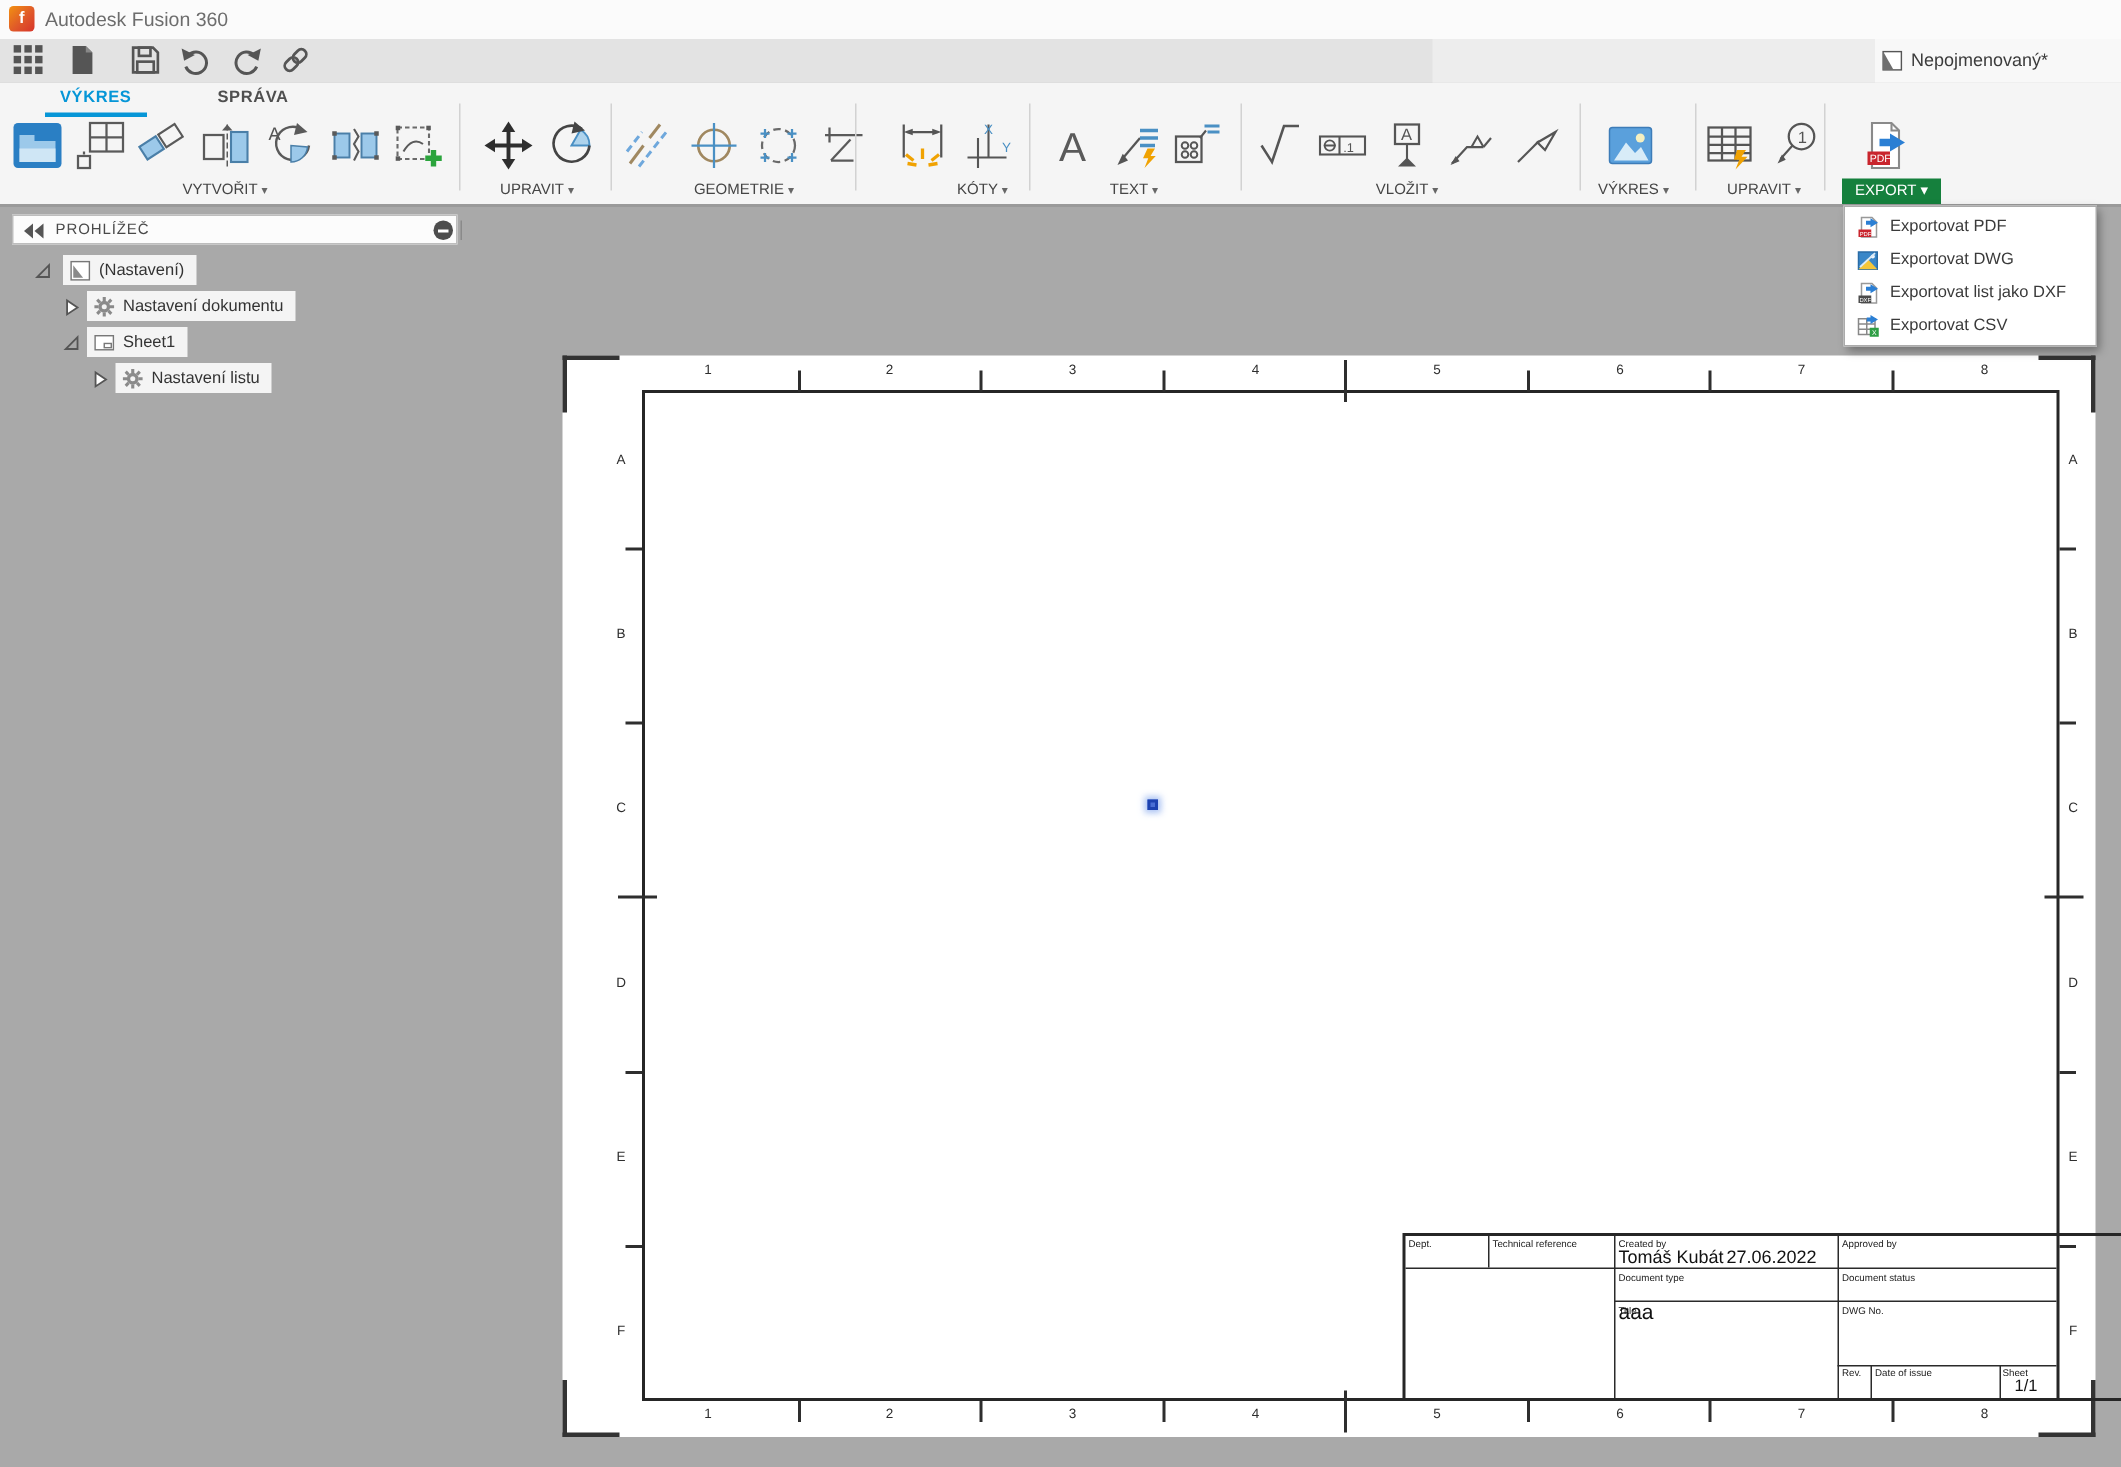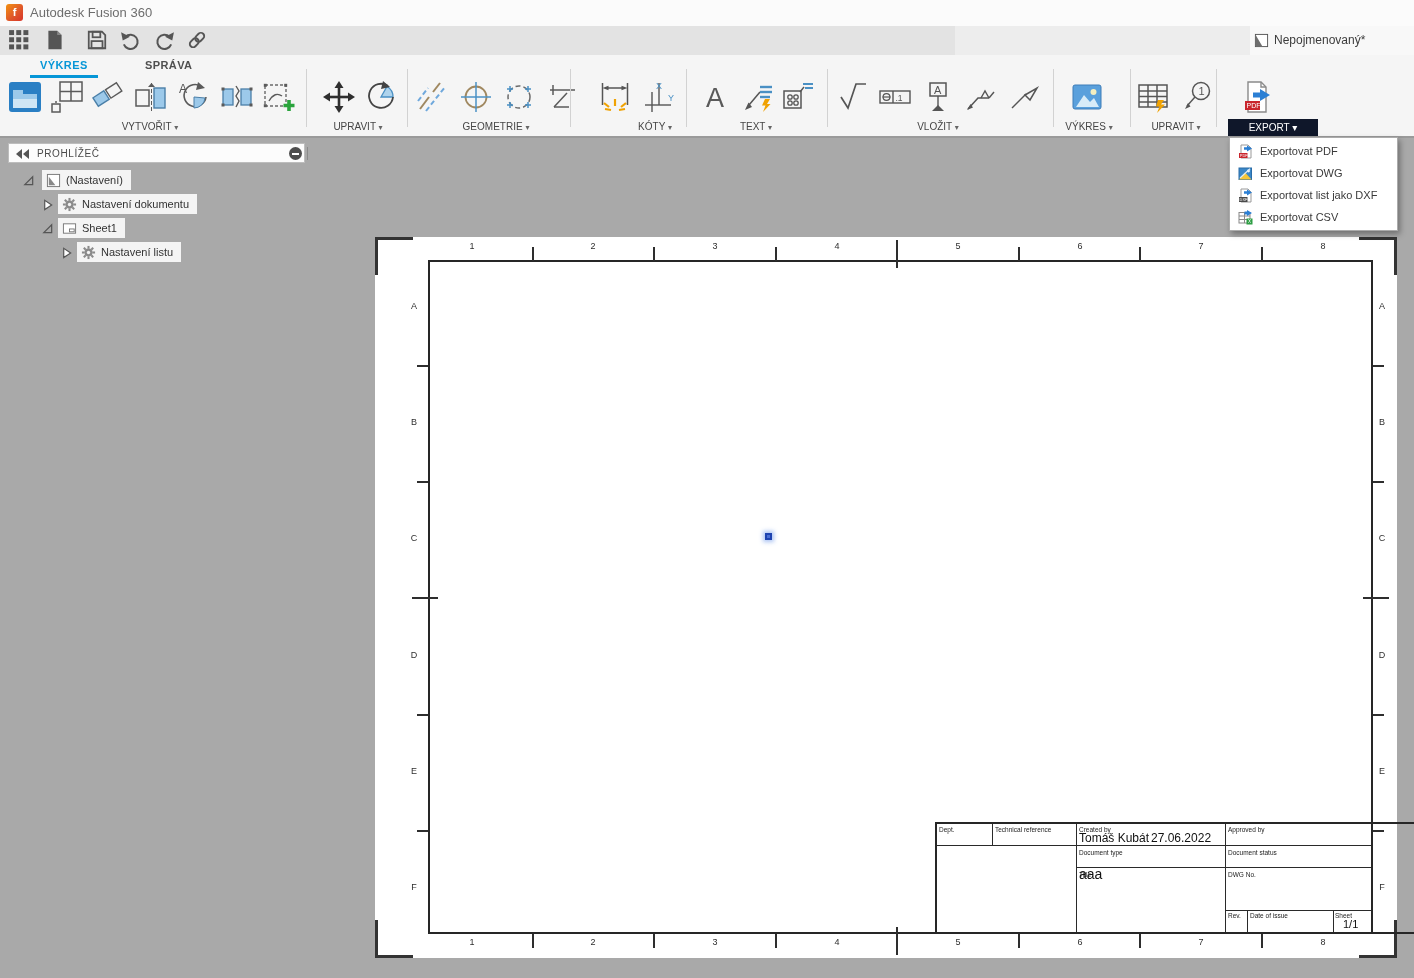--- a/index.html
+++ b/index.html
@@ -27,21 +27,21 @@
   
   .ribbon { position:absolute; left:0; top:55px; width:1414px; height:83px; background:#f5f5f5; border-bottom:2px solid #9a9a9a; }
   .rtab { position:absolute; top:4px; font-size:11px; font-weight:bold; letter-spacing:.4px; cursor:pointer; }
   .rtab.active { color:#0696d7; }
   .rtab.idle { color:#4f4f4f; }
   .rtab-underline { position:absolute; left:30px; top:20px; width:68px; height:3px; background:#0696d7; }
   .sep { position:absolute; top:14px; width:1px; height:58px; background:#d2d2d2; }
   .ric { position:absolute; top:24px; width:34px; height:36px; cursor:pointer; }
   .gl { position:absolute; top:66px; height:13px; font-size:10px; color:#454545; text-align:center; cursor:pointer; white-space:nowrap; }
   .gl .caret { font-size:8px; color:#666; }
-  .export-btn { position:absolute; left:1228px; top:64px; width:90px; height:17px; background:#0f172a; color:#fff;
+  .export-btn { position:absolute; left:1228px; top:64px; width:66px; height:17px; background:#15803d; color:#fff;
     font-size:10px; text-align:center; line-height:17px; cursor:pointer; }
   .export-btn .caret { color:#fff; }
 
   
   .menu { position:absolute; left:1229px; top:137px; width:169px; background:#fff; border:1px solid #ababab;
     box-shadow:2px 3px 6px rgba(0,0,0,.35); z-index:60; padding:2px 0; }
   .menu-item { height:22px; display:flex; align-items:center; gap:7px; padding:0 8px; cursor:pointer; }
   .menu-item span { font-size:11px; color:#3a3a3a; white-space:nowrap; }
 
   

